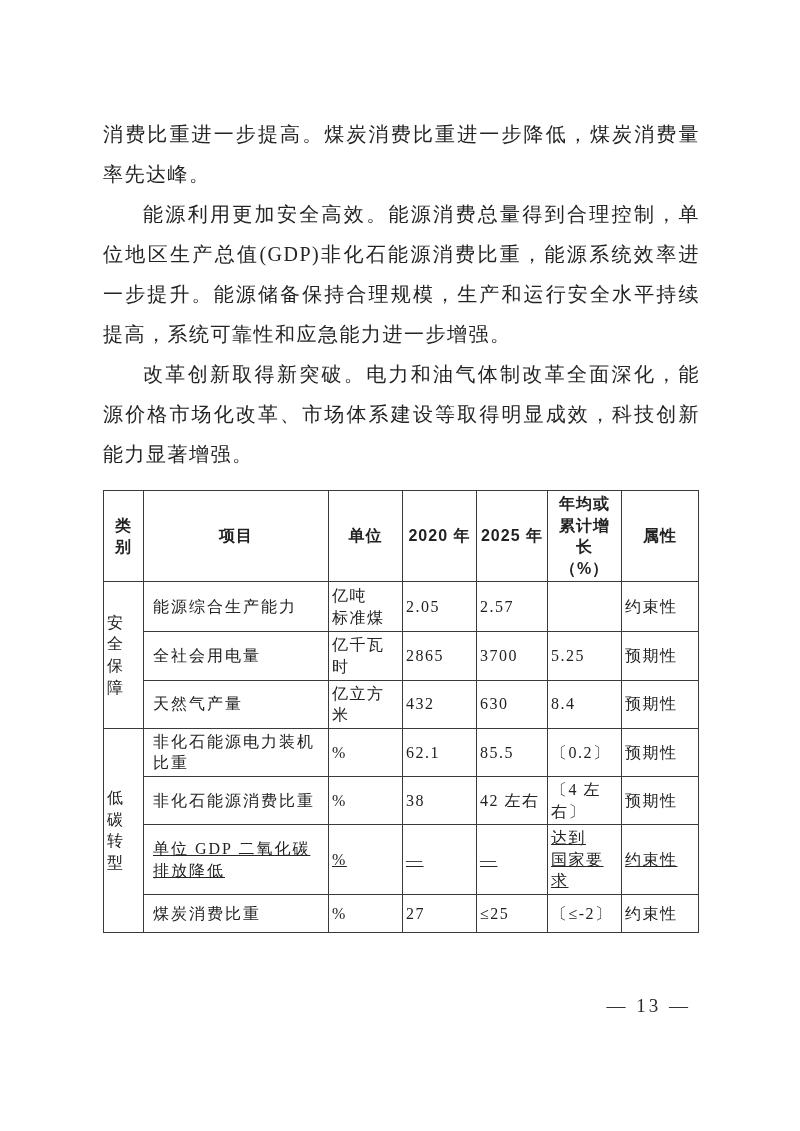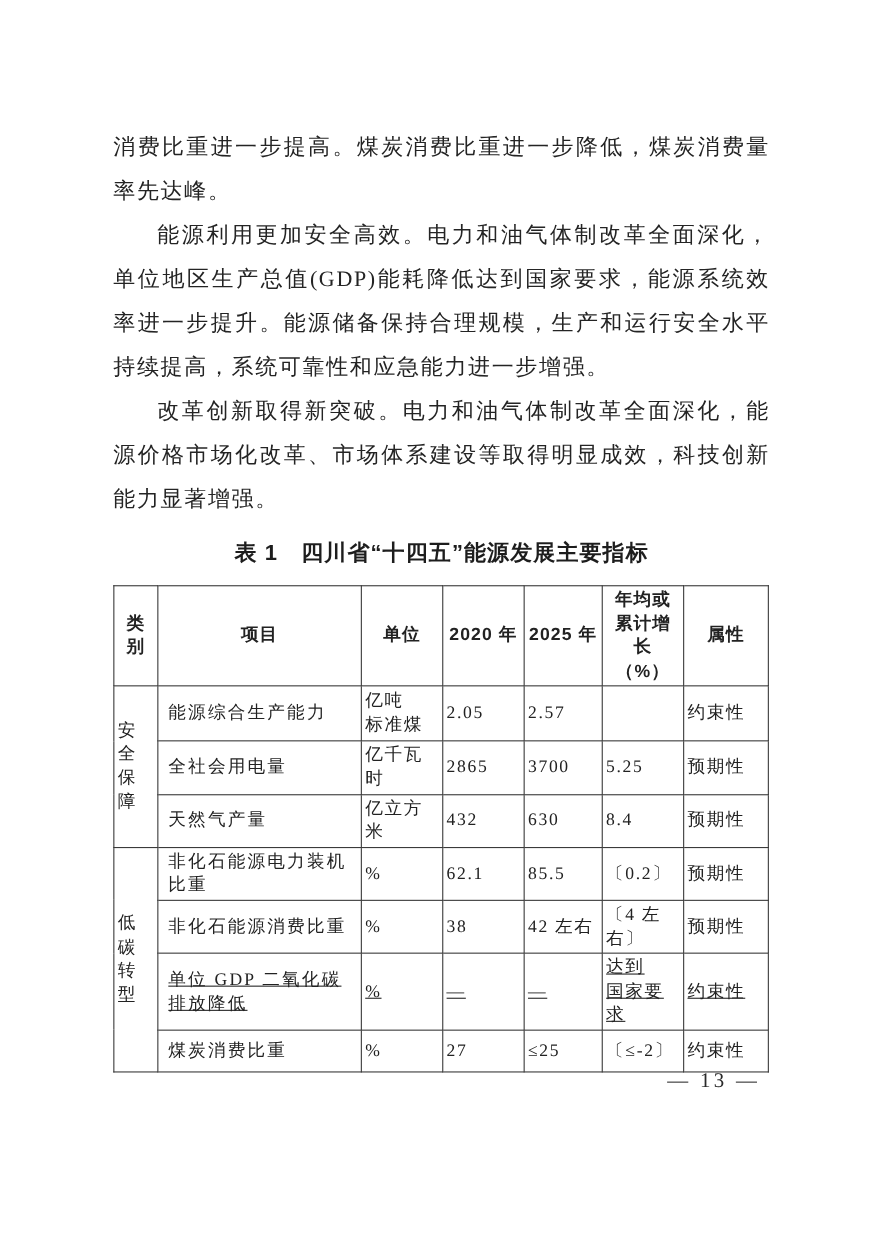--- a/index.html
+++ b/index.html
@@ -47,36 +47,35 @@
   .indicators td.item { text-align:left; padding-left:9px; letter-spacing:2px; }
   .indicators thead tr { height:62px; }
   .indicators tbody tr:nth-child(1) { height:50px; }
   .indicators tbody tr:nth-child(2) { height:37px; }
   .indicators tbody tr:nth-child(3) { height:36px; }
   .indicators tbody tr:nth-child(4) { height:47px; }
   .indicators tbody tr:nth-child(5) { height:40px; }
   .indicators tbody tr:nth-child(6) { height:45px;text-decoration:underline; }
   .indicators tbody tr:nth-child(7) { height:38px; }
   .pagenum {
-    position:absolute; top:972px; left:103px; width:588px;
+    position:absolute; top:995px; left:103px; width:588px;
     text-align:right; font-size:19px; letter-spacing:3px;
     color:#2a2a2a;
   }
 </style>
 </head>
 <body>
 
 <div class="page">
   <div class="content">
 
     <p class="para">消费比重进一步提高。煤炭消费比重进一步降低，煤炭消费量率先达峰。</p>
-    <p class="para indent">能源利用更加安全高效。电力和油气体制改革全面深化，单位地区生产总值(GDP)能耗降低达到国家要求，能源系统效率进一步提升。能源储备保持合理规模，生产和运行安全水平持续提高，系统可靠性和应急能力进一步增强。</p>
+    <p class="para indent">能源利用更加安全高效。能源消费总量得到合理控制，单位地区生产总值(GDP)非化石能源消费比重，能源系统效率进一步提升。能源储备保持合理规模，生产和运行安全水平持续提高，系统可靠性和应急能力进一步增强。</p>
     <p class="para indent">改革创新取得新突破。电力和油气体制改革全面深化，能源价格市场化改革、市场体系建设等取得明显成效，科技创新能力显著增强。</p>
 
-    <div class="table-title">表 1　四川省“十四五”能源发展主要指标</div>
 
     <table class="indicators">
       <colgroup>
         <col style="width:40px">
         <col style="width:185px">
         <col style="width:74px">
         <col style="width:74px">
         <col style="width:71px">
         <col style="width:74px">
         <col style="width:77px">

